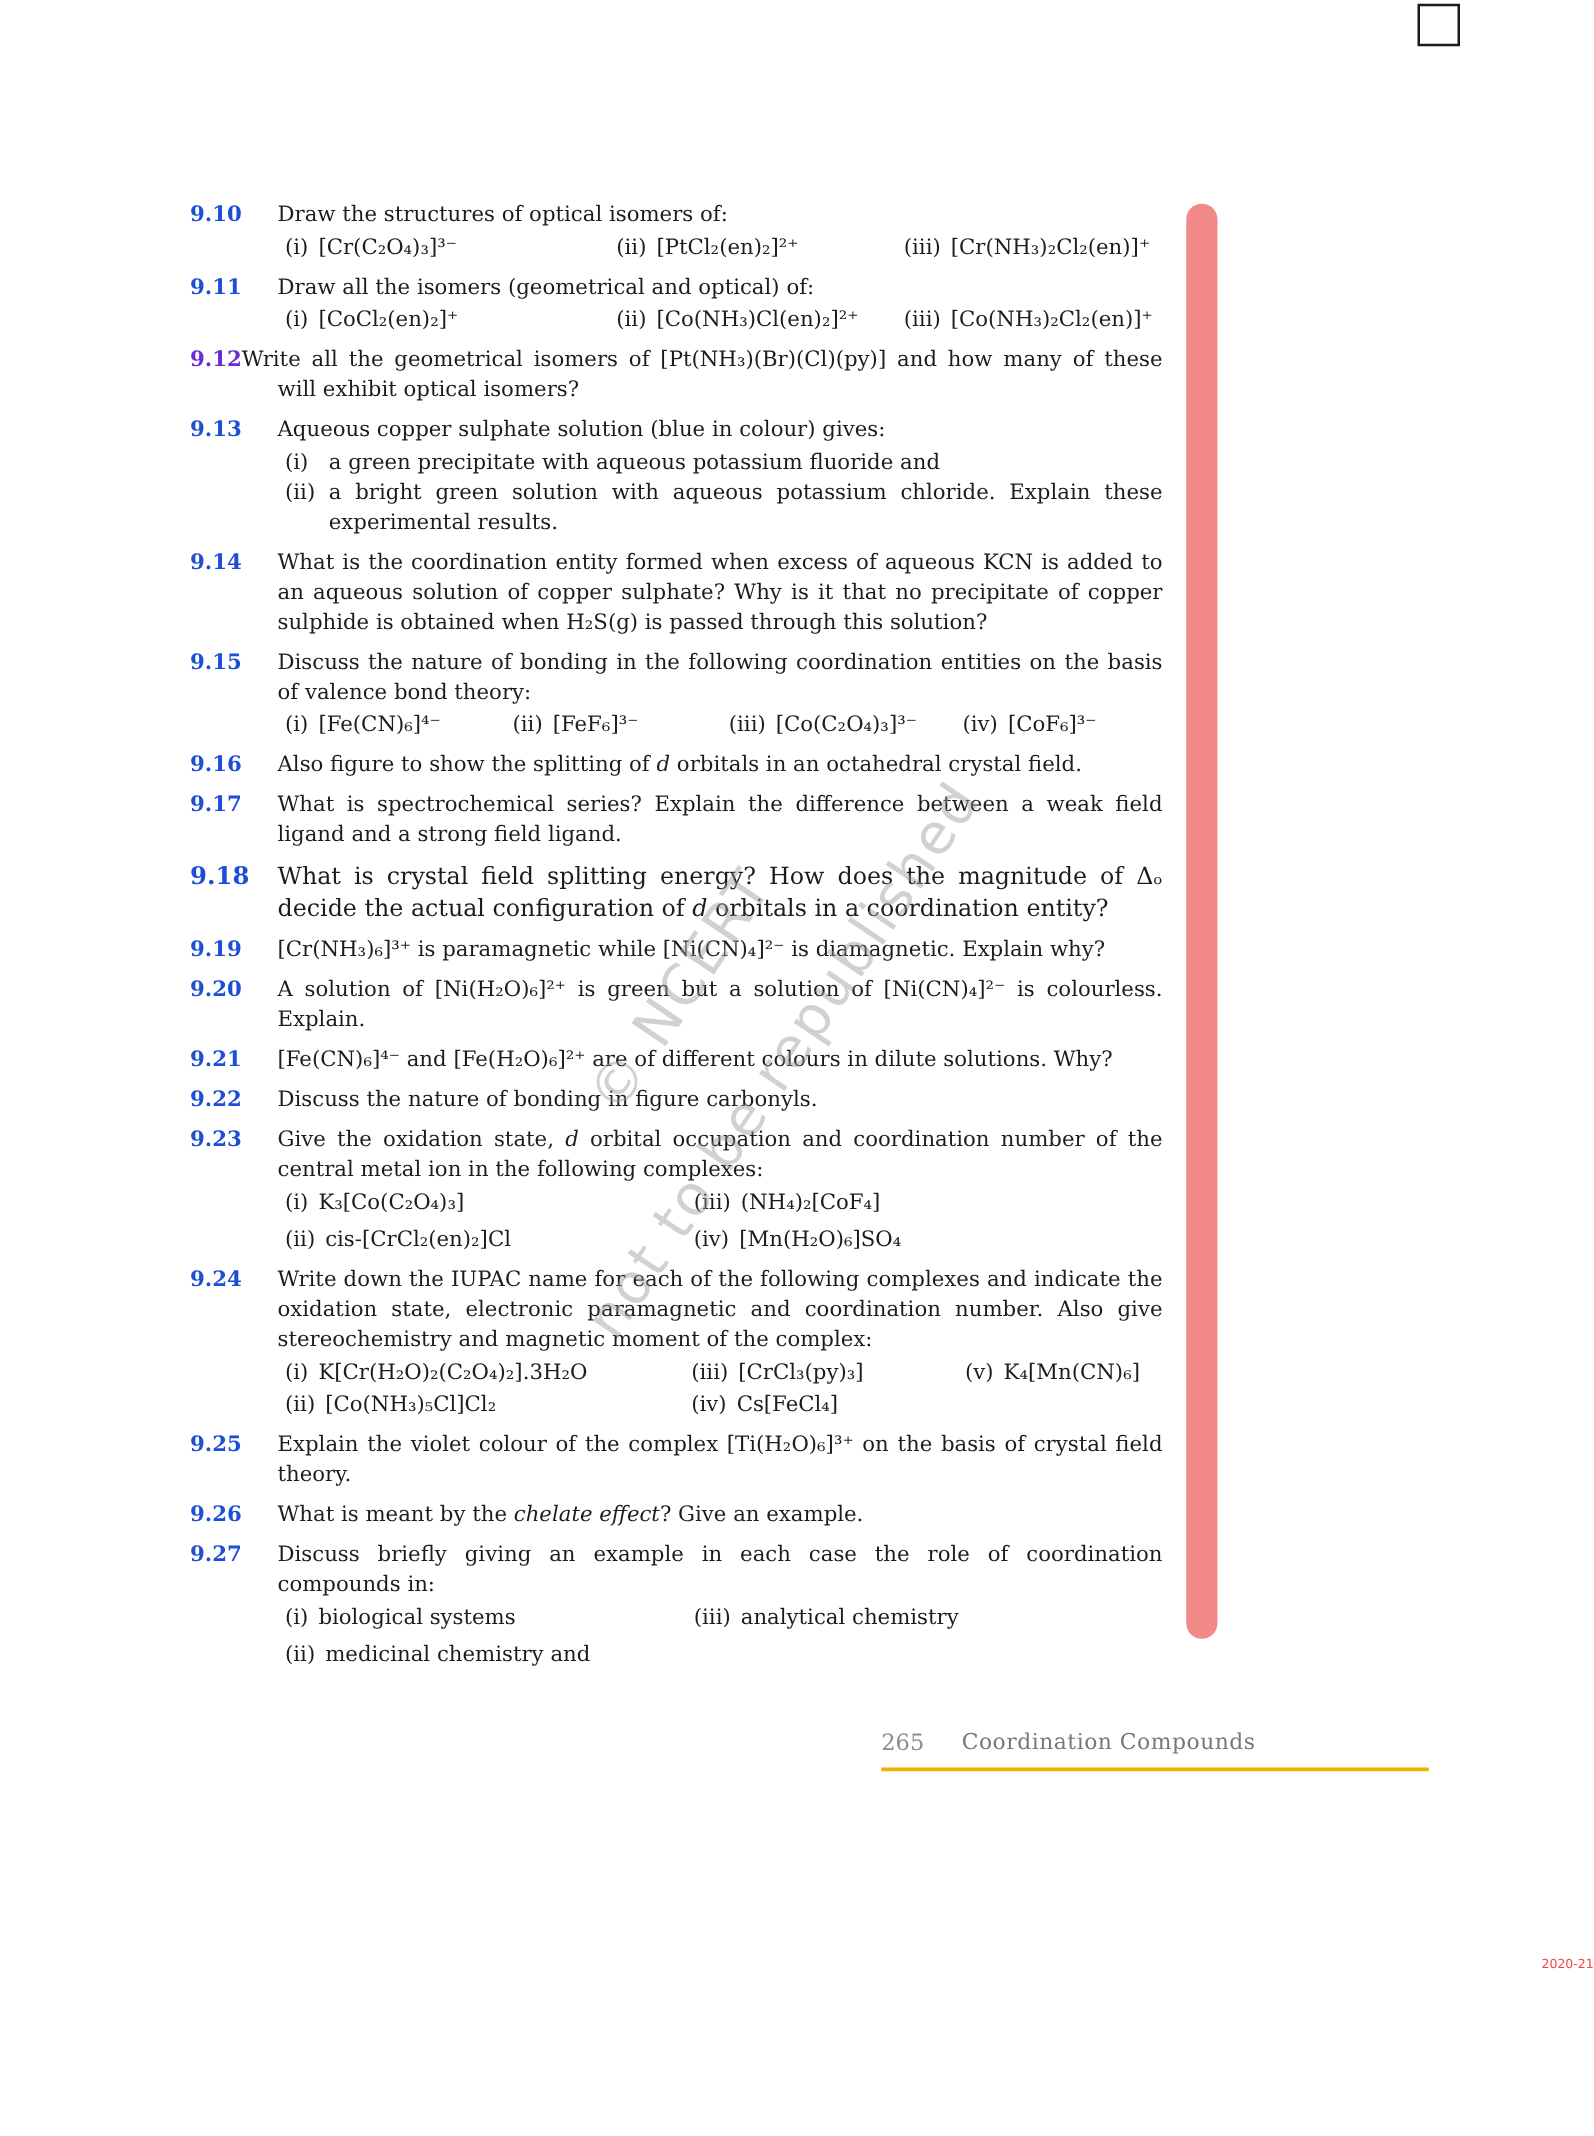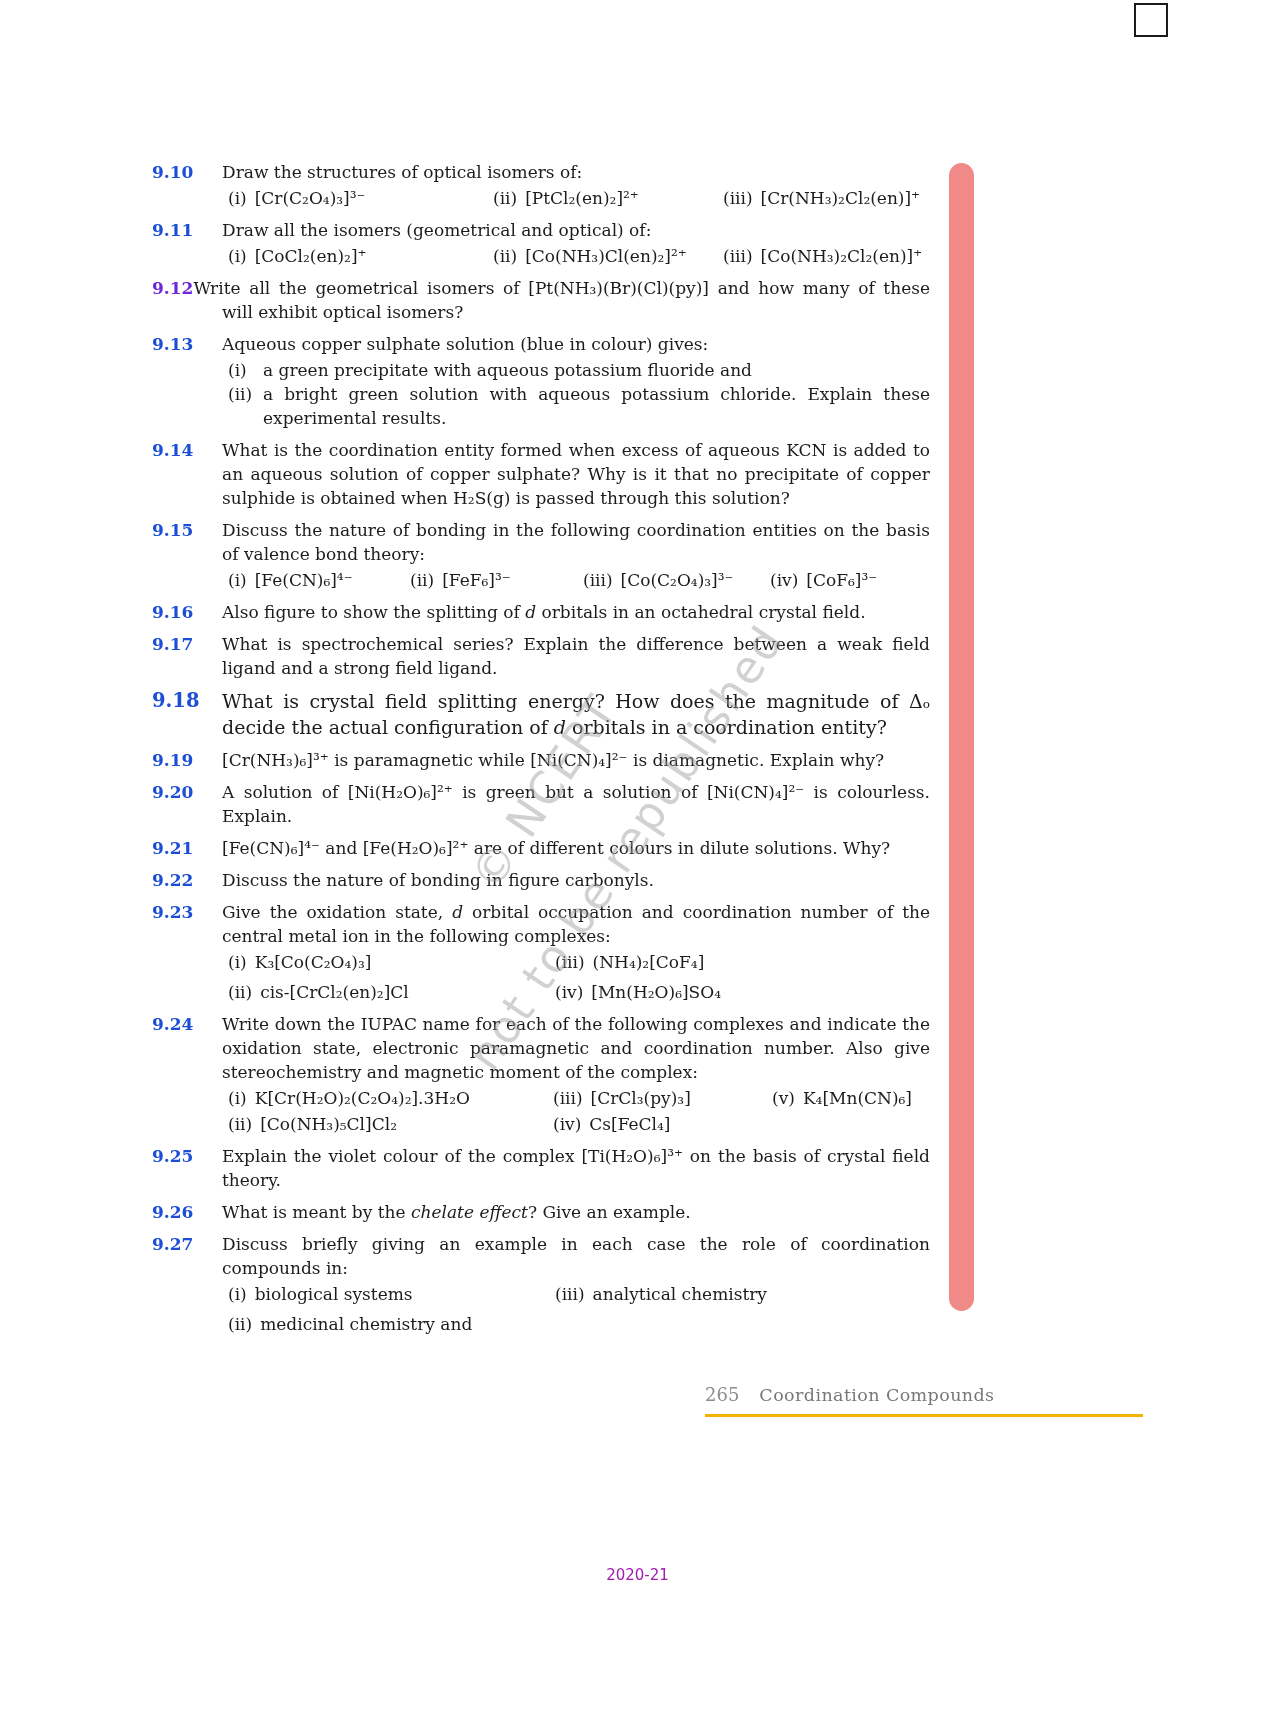--- a/index.html
+++ b/index.html
@@ -46,27 +46,27 @@
   .g923 { grid-template-columns:327px 1fr; row-gap:6px; }
   .g924 { grid-template-columns:325px 219px 1fr; row-gap:2px; }
   .opt  { white-space:nowrap; }
   .ol { margin-right:8px; }
   .optstack .optrow { display:flex; }
   .optstack .ol { width:35px; margin-right:0; flex-shrink:0; }
   .optstack .ot { flex:1; text-align:justify; }
 
   
   .footer-rule { position:absolute; left:705px; top:1384px; width:438px; z-index:1;
-    display:flex; align-items:flex-end; gap:20px; padding-bottom:9px;
+    display:flex; align-items:flex-start; gap:30px; padding-bottom:9px;
     border-bottom:3px solid #f2b200; }
   .footer-num { font-size:18px; color:#8c8c8c; }
   .footer-chapter { font-size:17.5px; color:#787878; letter-spacing:0.4px; }
 
-  .edition-year { position:absolute; left:0; right:0; top:1566px; text-align:center;
-    font-family:"DejaVu Sans", sans-serif; font-size:15px; color:#a21caf; z-index:1; }
+  .edition-year { position:absolute; left:0; right:0; top:1566px; text-align:right;
+    font-family:"DejaVu Sans", sans-serif; font-size:10px; color:#ef4444; z-index:1; }
 
   i { font-style:italic; }
 </style>
 </head>
 <body>
 
 <div class="corner-box"></div>
 <div class="accent-bar"></div>
 
 <div class="watermark">

